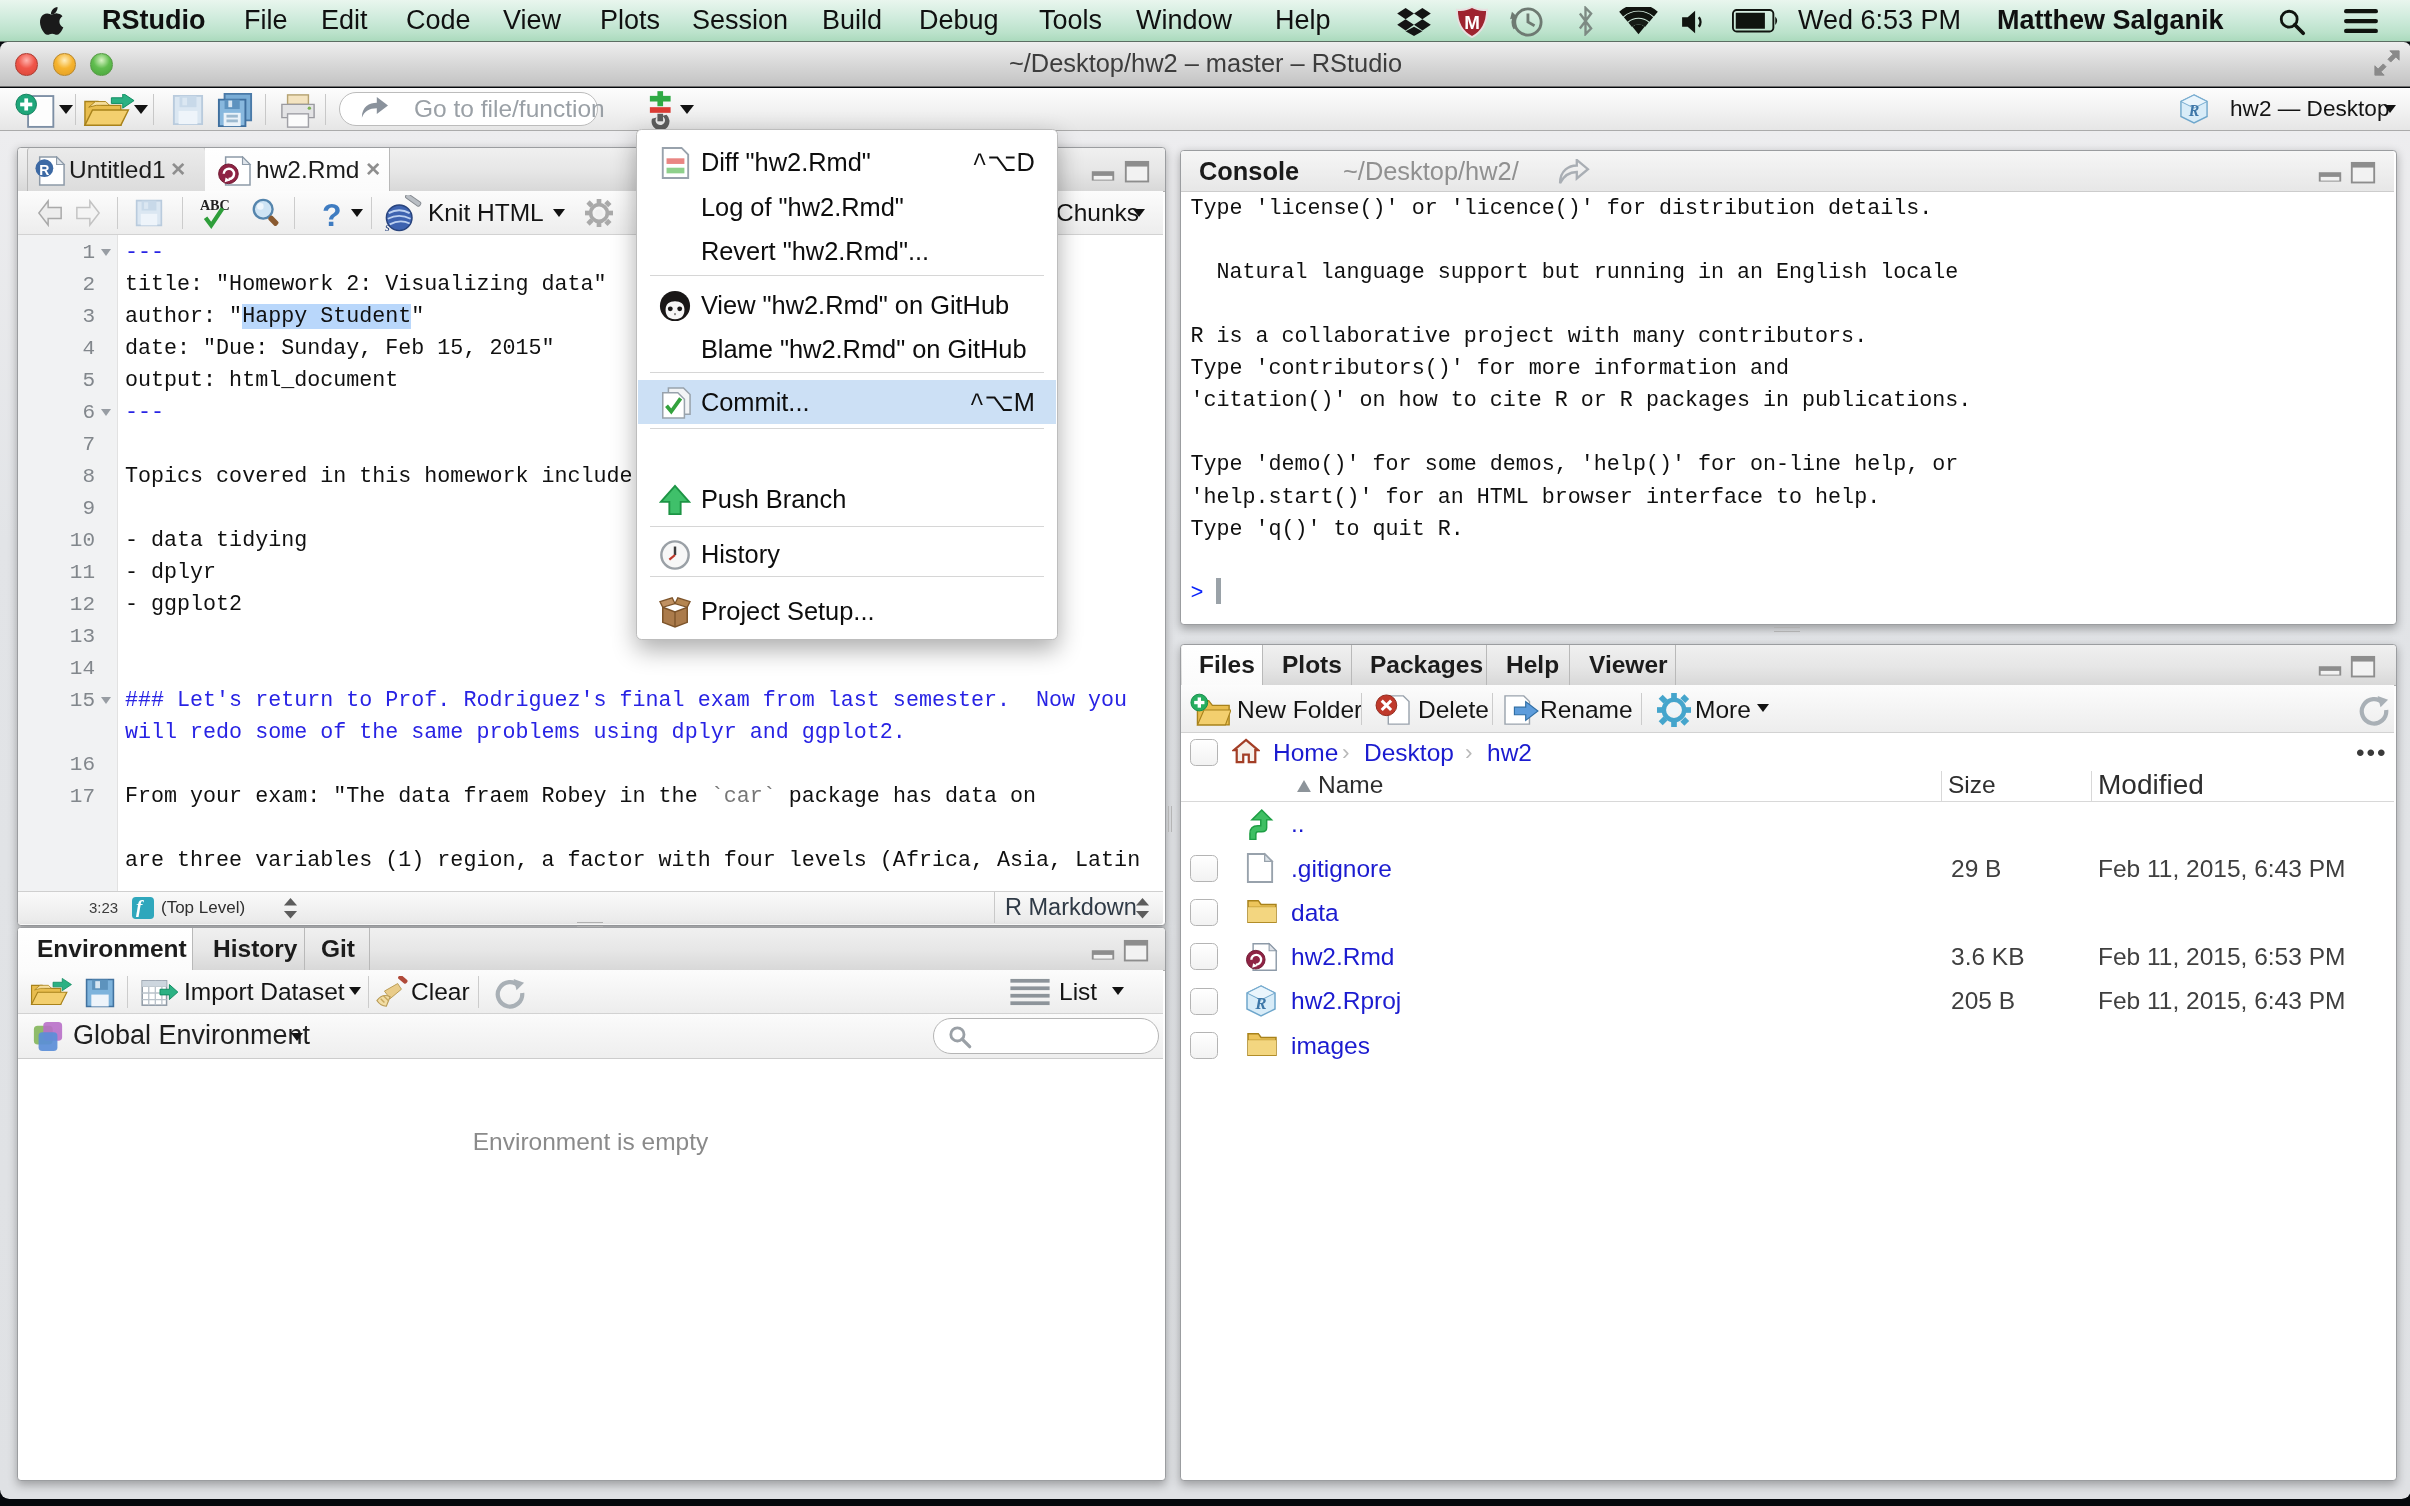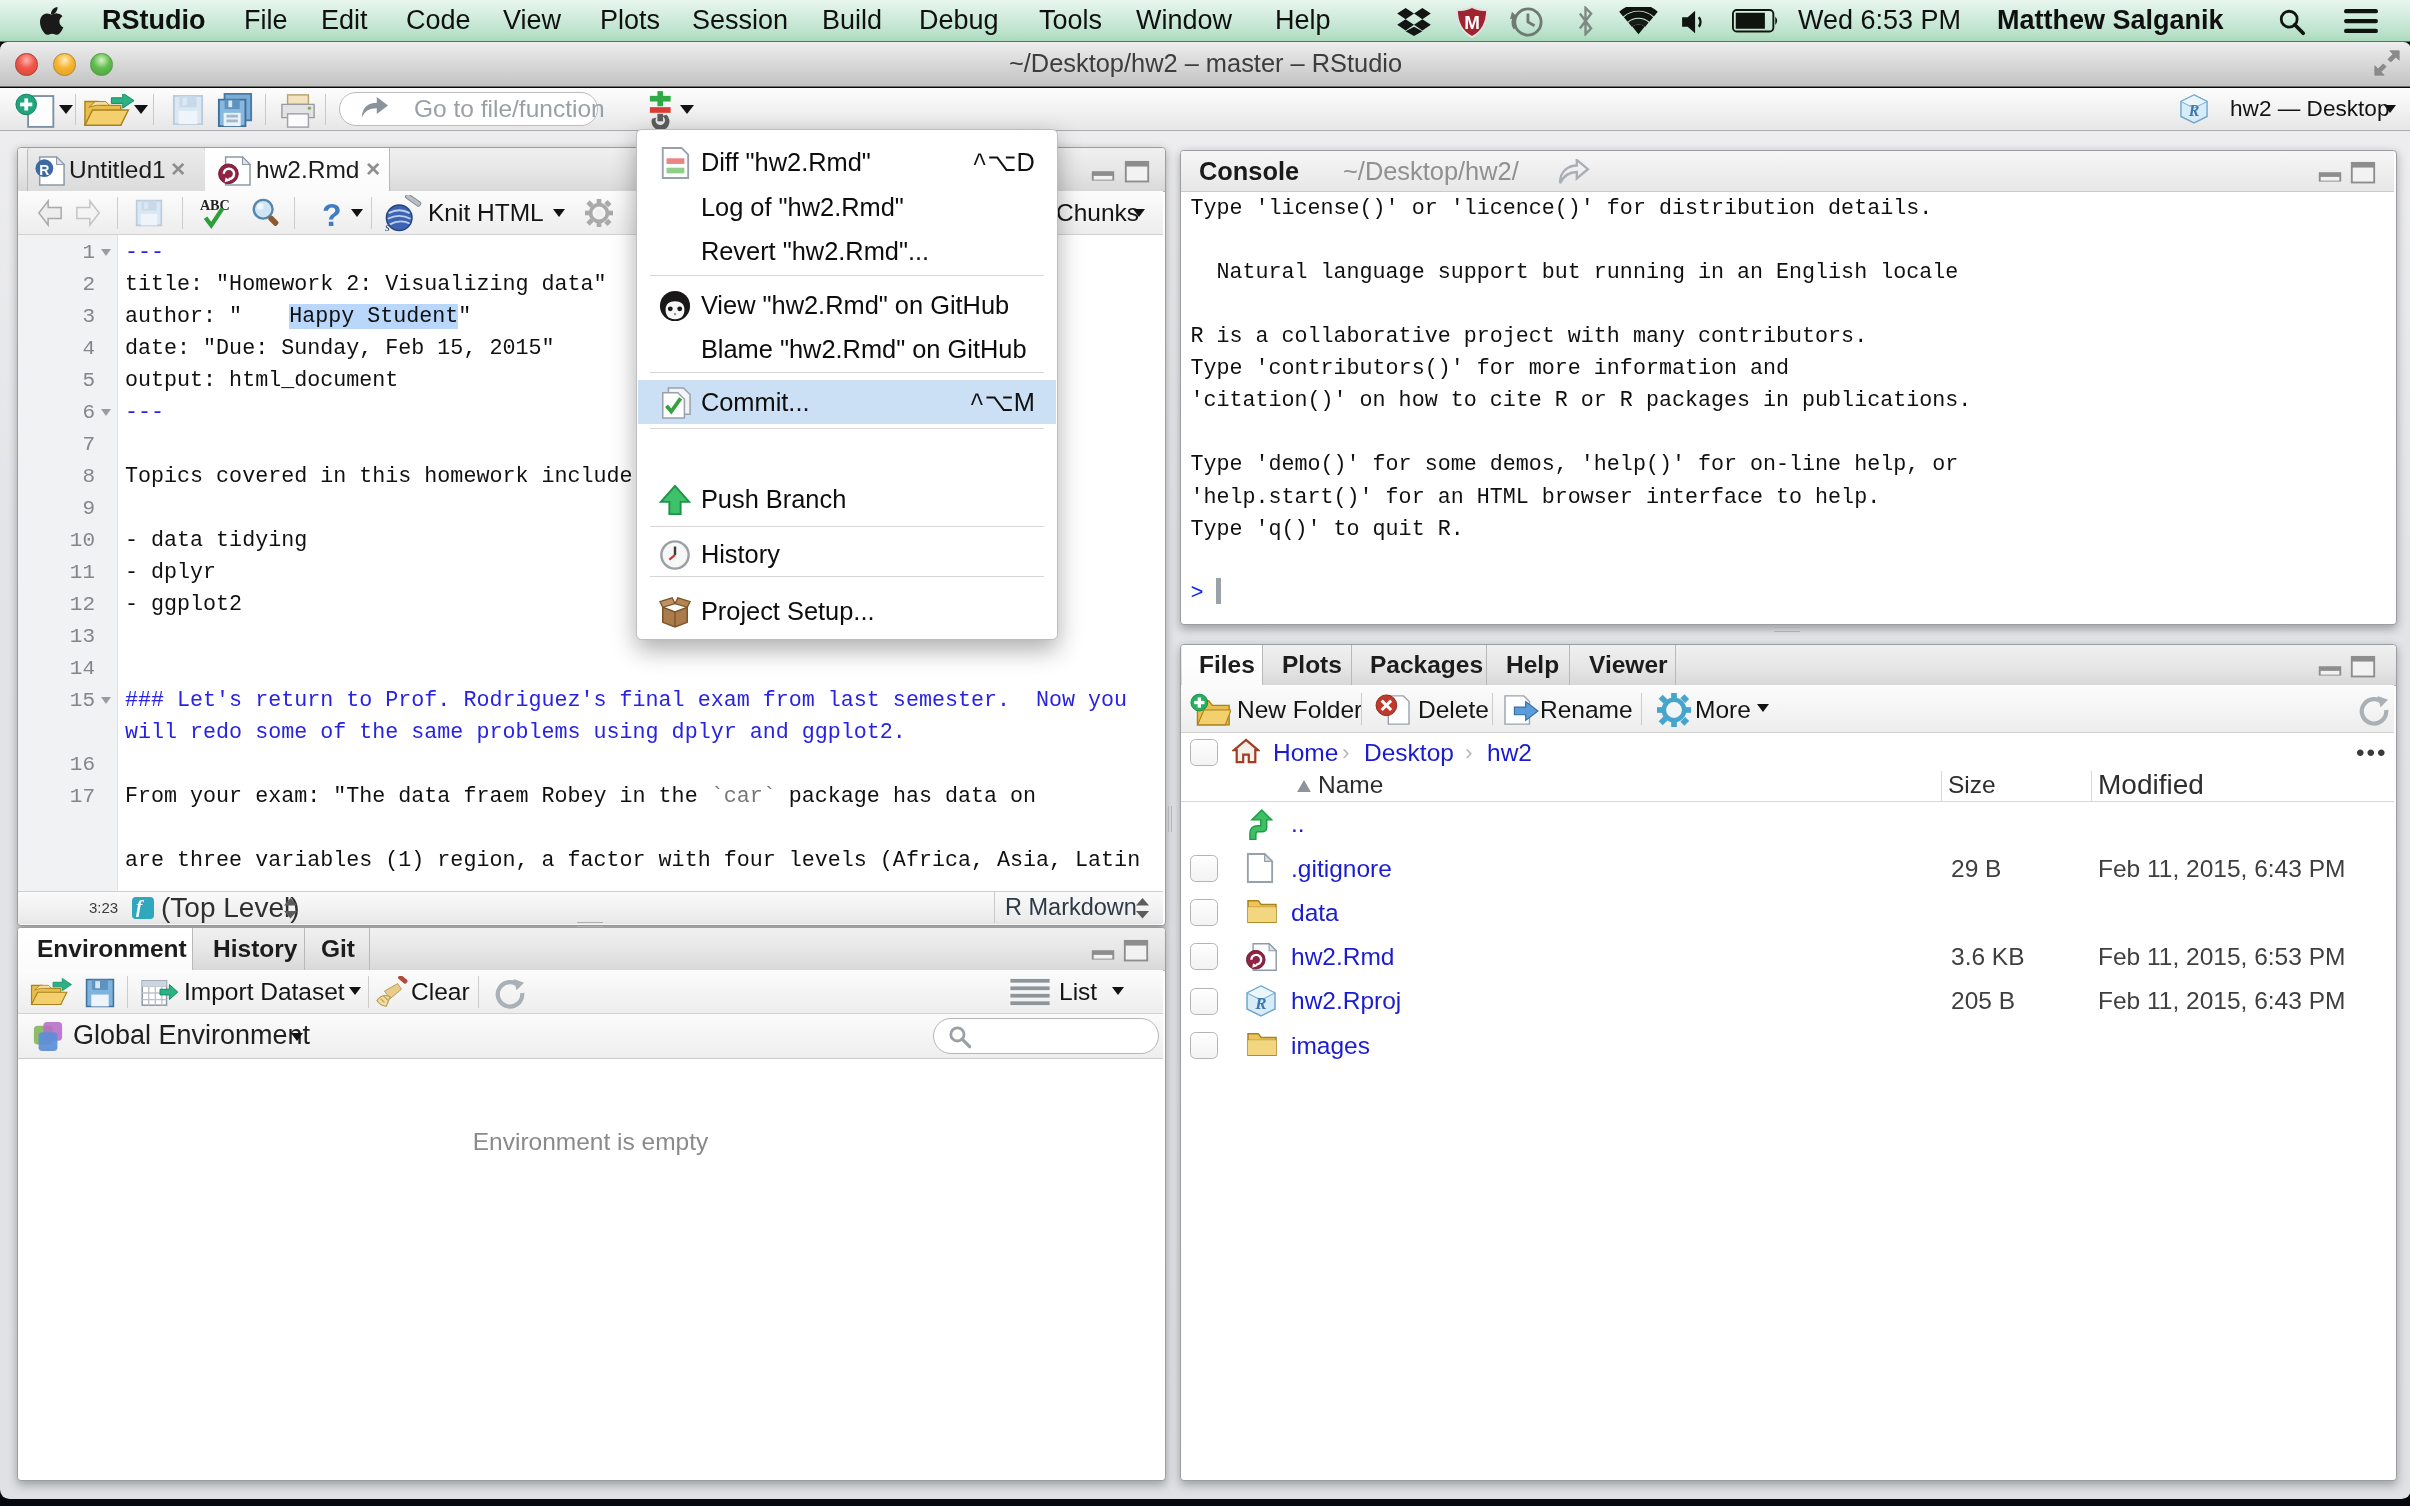--- a/index.html
+++ b/index.html
@@ -15,21 +15,21 @@
 .panel{position:absolute;background:#ffffff;border:0.9px solid #9b9da0;border-radius:3.8px;box-shadow:0 3.8px 9.4px rgba(0,0,0,0.30);}
 .tabrow{position:absolute;left:0;top:0;right:0;background:linear-gradient(180deg,#f0f0f0 0%,#e6e6e6 55%,#d8d8d8 100%);border-bottom:0.9px solid #b2b2b2;border-radius:3.8px 3.8px 0 0;}
 .tab{position:absolute;top:0;box-sizing:border-box;border-right:0.9px solid #b9b9b9;}
 .tabactive{background:linear-gradient(180deg,#ffffff 0%,#fbfbfb 100%);}
 .tabtxt{font-size:24.5px;color:#1c1c1c;}
 .minmax{position:absolute;width:28px;height:24.5px;}
 .codefont{font-family:"Liberation Mono",monospace;font-size:21.7px;white-space:pre;}
 .crow{position:absolute;height:32px;line-height:32px;color:#101010;}
 .blue{color:#2823e4;}
 .gnum{position:absolute;width:77px;height:32px;line-height:32px;text-align:right;color:#82878c;font-family:"Liberation Mono",monospace;font-size:21px;}
-.sel{background:#b9d7fb;margin-left:47px;}
+.sel{background:#b9d7fb;}
 .tick{color:#777777;}
 .fold{position:absolute;width:0;height:0;border-left:5.6px solid transparent;border-right:5.6px solid transparent;border-top:7.5px solid #989da3;}
 .lsep{position:absolute;width:0.9px;background:#cccccc;}
 .btnlabel{font-size:24.5px;color:#141414;}
 .filelink{color:#1b1bd0;font-size:24.5px;}
 .checkbox{position:absolute;width:25.4px;height:25.4px;border:0.9px solid #b4b4b4;border-radius:5.6px;background:linear-gradient(180deg,#ffffff 0%,#f2f2f2 100%);box-shadow:inset 0 0.9px 0.9px rgba(255,255,255,.8);}
 #gitmenu{position:absolute;left:636px;top:129px;width:420px;height:509px;background:#ffffff;border:0.9px solid #bdbdbd;border-radius:5.6px;box-shadow:0 9.4px 24.5px rgba(0,0,0,0.32);z-index:50;}
 .gmitem{position:absolute;left:0.9px;width:418px;height:44px;line-height:44px;font-size:25.4px;color:#0d0d0d;}
 .gmtxt{position:absolute;left:63px;top:0;}
 .gmshort{position:absolute;right:21px;top:0;font-size:25.4px;color:#111;}
@@ -297,21 +297,21 @@
 <div class="crow codefont" style="left:107px;top:537px;"><span class="blue">### Let's return to Prof. Rodriguez's final exam from last semester.  Now you</span></div>
 <div class="crow codefont" style="left:107px;top:569px;"><span class="blue">will redo some of the same problems using dplyr and ggplot2.</span></div>
 <div class="gnum" style="left:0;top:601px;">16</div>
 <div class="gnum" style="left:0;top:633px;">17</div>
 <div class="crow codefont" style="left:107px;top:633px;">From your exam: "The data fraem Robey in the <span class="tick">`car`</span> package has data on</div>
 <div class="crow codefont" style="left:107px;top:697px;">are three variables (1) region, a factor with four levels (Africa, Asia, Latin</div>
 <div class="abs" style="left:0;top:743px;width:1145px;height:32px;background:linear-gradient(180deg,#fafafa,#e9e9e9);border-top:0.9px solid #cfcfcf;border-radius:0 0 2.8px 2.8px;"></div>
 <span class="abs" style="left:29px;top:744px;height:31px;line-height:31px;font-size:15px;color:#3c3c3c;margin-left:42px;">3:23</span>
 <div class="abs" style="left:114px;top:749px;width:21.7px;height:21.7px;background:#2fa7bc;border-radius:3.8px;"></div>
 <span class="abs" style="left:118px;top:748px;font-size:19px;font-style:italic;font-weight:bold;color:#ffffff;font-family:'Liberation Serif';">f</span>
-<span class="abs" style="left:143px;top:744px;height:31px;line-height:31px;font-size:28px;color:#2f2f2f;">(Top Level)</span>
+<span class="abs" style="left:143px;top:744px;height:31px;line-height:31px;font-size:17px;color:#2f2f2f;">(Top Level)</span>
 <svg class="abs" style="left:265px;top:749px" width="15" height="22.6" viewBox="0 0 16 24">
       <path d="M8 1 L15 9 L1 9 Z" fill="#5c5c5c"></path>
       <path d="M8 23 L1 15 L15 15 Z" fill="#5c5c5c"></path>
     </svg>
 <div class="lsep" style="left:976px;top:744px;height:31px;background:#c9c9c9;"></div>
 <span class="abs" style="left:987px;top:744px;height:31px;line-height:31px;font-size:23.5px;color:#2f3a46;">R Markdown</span>
 <svg class="abs" style="left:1117px;top:749px" width="15" height="22.6" viewBox="0 0 16 24">
       <path d="M8 1 L15 9 L1 9 Z" fill="#5c5c5c"></path>
       <path d="M8 23 L1 15 L15 15 Z" fill="#5c5c5c"></path>
     </svg>

